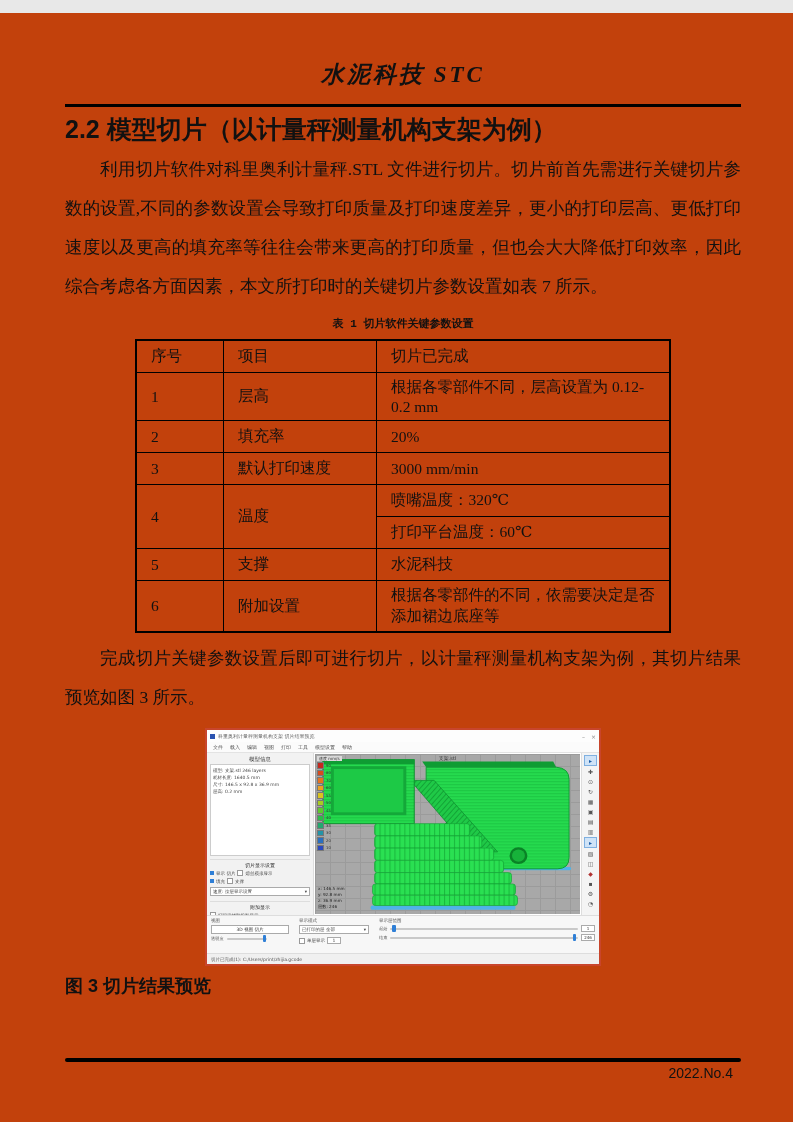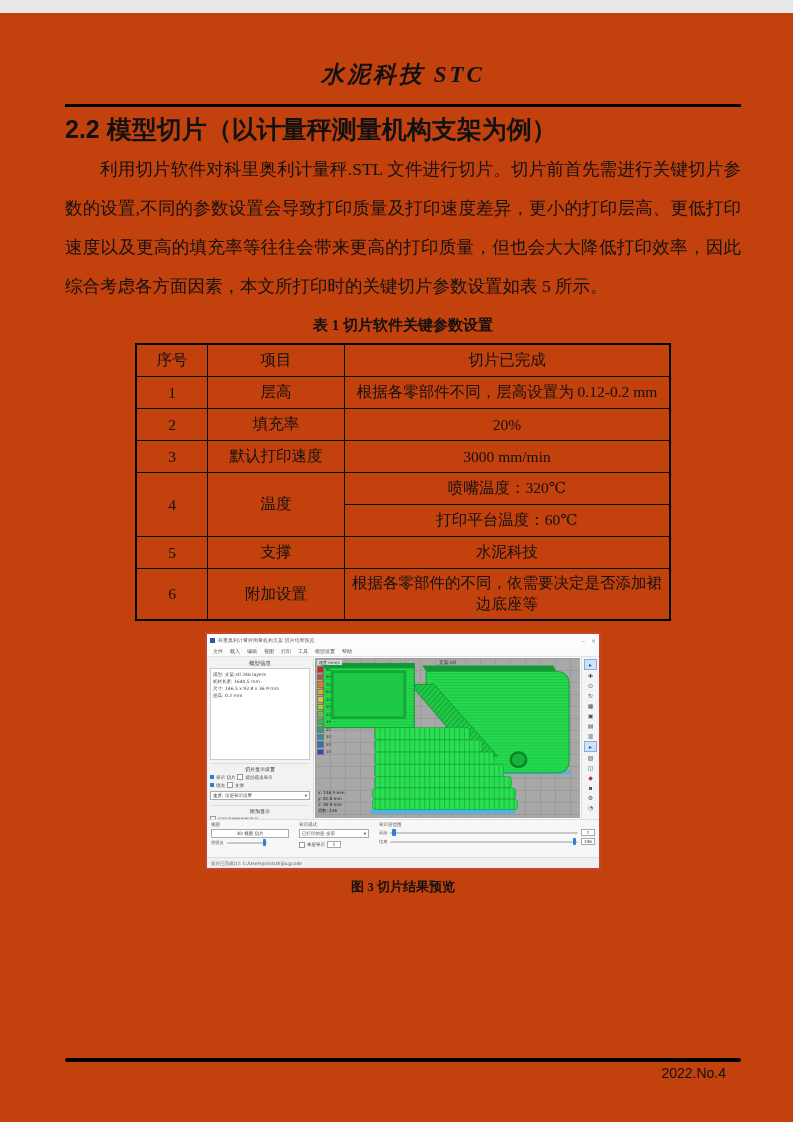--- a/index.html
+++ b/index.html
@@ -8,36 +8,36 @@
   .content{position:absolute;left:65px;right:52px;top:0;}
 
   .journal-title{margin-top:46px;text-align:center;font-size:23px;font-weight:bold;
                  font-style:italic;letter-spacing:3px;}
   .header-rule{height:3px;background:#000;margin-top:14px;}
 
   .sec-head{font-family:"Liberation Sans","DejaVu Sans",sans-serif;font-weight:bold;
             font-size:25px;margin:6px 0 4px 0;}
   .para{font-size:17.5px;line-height:39px;text-align:justify;text-indent:2em;margin:0;}
 
-  .tbl-caption{font-family:Liberation Serif, serif;font-weight:bold;
-               font-size:15px;text-align:center;margin:10px 0 8px 0;}
+  .tbl-caption{font-family:Liberation Mono, monospace;font-weight:bold;
+               font-size:11px;text-align:center;margin:10px 0 8px 0;}
   table.params{border-collapse:collapse;margin:0 auto;width:536px;}
   table.params td,table.params th{border:1px solid #000;font-weight:normal;
-       font-size:15.5px;text-align:center;padding:4px 6px;height:23px;}
+       font-size:15.5px;text-align:left;padding:4px 14px;height:23px;}
   table.params{border:2px solid #000;}
   .col-no{width:58px;}.col-item{width:124px;}
 
   .figure-wrap{position:relative;width:396px;height:238px;margin:11px auto 0 auto;}
-  .fig-caption{font-family:Liberation Serif, serif;font-weight:bold;
-               font-size:13px;text-align:center;margin:8px 0 6px 0;}
+  .fig-caption{font-family:Liberation Sans, sans-serif;font-weight:bold;
+               font-size:18px;margin:8px 0 6px 0;}
 
   .footer-rule{position:absolute;left:65px;right:52px;top:1045px;height:3.5px;background:#000;border-radius:2px;}
   .page-no{position:absolute;left:0;right:0;top:1052px;text-align:center;font-size:13px;
            font-family:"Liberation Sans","DejaVu Sans",sans-serif;}
-  .issue{position:absolute;right:67px;top:1052px;font-size:14px;
+  .issue{position:absolute;right:60px;top:1052px;font-size:14px;
          font-family:"Liberation Sans","DejaVu Sans",sans-serif;}
 
   
   .shot{position:absolute;inset:0;border:2px solid #c8452c;background:#fff;
         font-family:"DejaVu Sans","Liberation Sans",sans-serif;display:flex;flex-direction:column;}
   .titlebar{height:12px;display:flex;align-items:center;padding:0 3px;background:#fdfdfd;flex:0 0 auto;}
   .app-icon{width:5px;height:5px;background:#2a52b0;margin-right:3px;flex:0 0 auto;}
   .titlebar .title{font-size:5px;color:#666;flex:1 1 auto;white-space:nowrap;overflow:hidden;}
   .win-btn{font-size:6px;color:#888;margin-left:6px;}
   .menubar{height:10px;display:flex;align-items:center;gap:7px;padding:0 6px;background:#fbfbfb;
@@ -91,21 +91,21 @@
 </style>
 </head>
 <body>
 
 <div class="page">
   <div class="content">
     <div class="journal-title">水泥科技 STC</div>
     <div class="header-rule"></div>
 
     <div class="sec-head">2.2 模型切片（以计量秤测量机构支架为例）</div>
-    <p class="para">利用切片软件对科里奥利计量秤.STL 文件进行切片。切片前首先需进行关键切片参数的设置,不同的参数设置会导致打印质量及打印速度差异，更小的打印层高、更低打印速度以及更高的填充率等往往会带来更高的打印质量，但也会大大降低打印效率，因此综合考虑各方面因素，本文所打印时的关键切片参数设置如表 5 所示。</p>
+    <p class="para">利用切片软件对科里奥利计量秤.STL 文件进行切片。切片前首先需进行关键切片参数的设置,不同的参数设置会导致打印质量及打印速度差异，更小的打印层高、更低打印速度以及更高的填充率等往往会带来更高的打印质量，但也会大大降低打印效率，因此综合考虑各方面因素，本文所打印时的关键切片参数设置如表 7 所示。</p>
 
     <div class="tbl-caption">表 1 切片软件关键参数设置</div>
     <table class="params">
       <tbody>
           <tr>
         <th class="col-no">序号</th>
         <th class="col-item">项目</th>
         <th>切片已完成</th>
       </tr>
       <tr>
@@ -137,20 +137,21 @@
         <td>水泥科技</td>
       </tr>
       <tr>
         <td>6</td>
         <td>附加设置</td>
         <td>根据各零部件的不同，依需要决定是否添加裙边底座等</td>
       </tr>
     </tbody>
       </table>
 
+    <p class="para" style="margin-top:6px;">完成切片关键参数设置后即可进行切片，以计量秤测量机构支架为例，其切片结果预览如图 3 所示。</p>
 
     <div class="figure-wrap">
       <div class="shot">
         <div class="titlebar">
           <span class="app-icon"></span>
           <span class="title">科里奥利计量秤测量机构支架 切片结果预览</span>
           <span class="win-btn">–</span>
           <span class="win-btn">×</span>
         </div>
         <div class="menubar">

